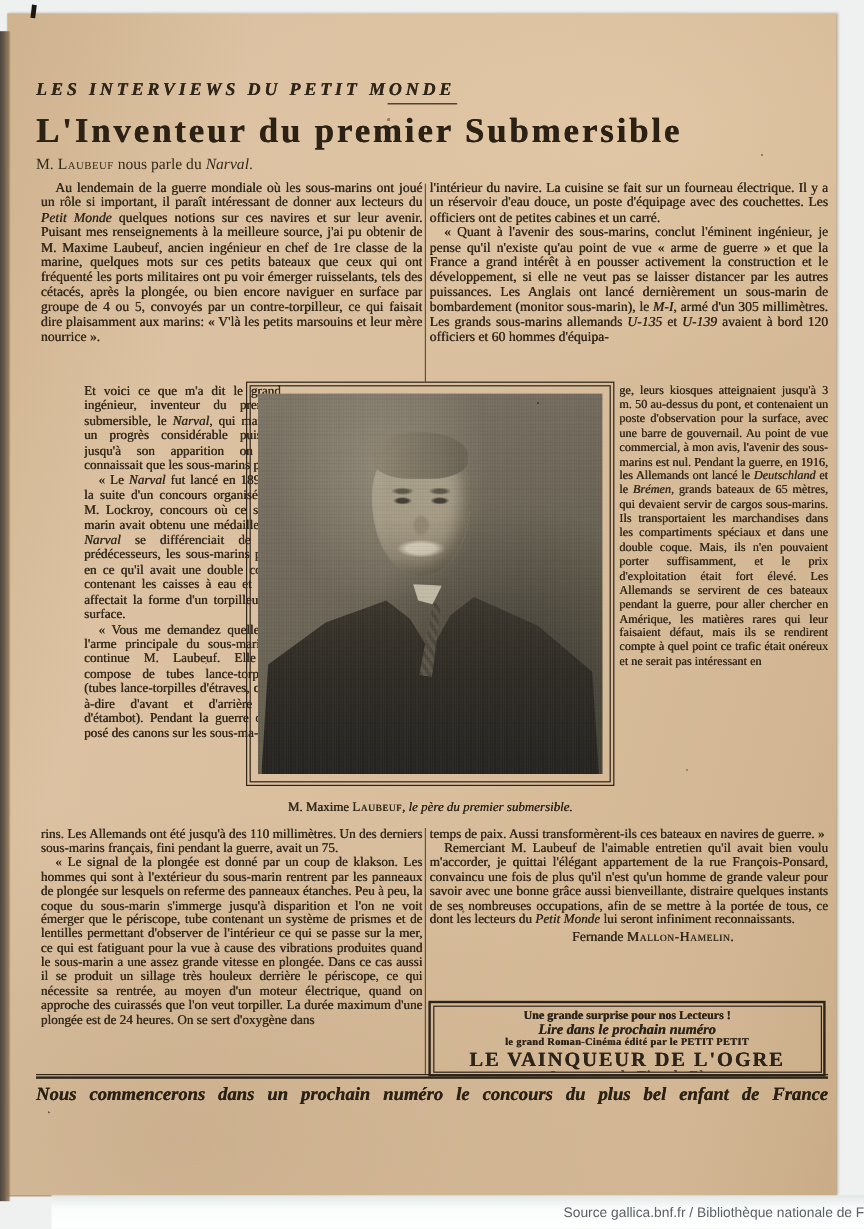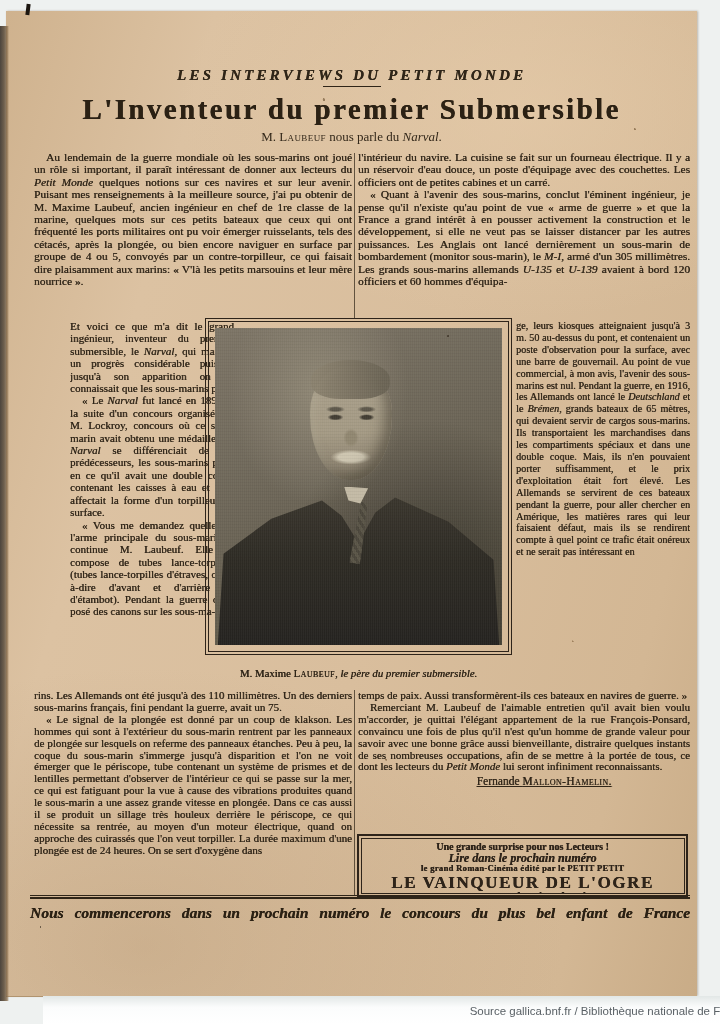--- a/index.html
+++ b/index.html
@@ -36,21 +36,21 @@
     position:absolute;left:0;top:26px;width:9px;height:975px;
     background:linear-gradient(90deg,#241a10 0%,#4f3c26 45%,#8a7050 80%,rgba(138,112,80,0) 100%);
     opacity:.8;
   }
   .corner-mark{
     position:absolute;left:26px;top:4px;width:4px;height:11px;
     background:#1c1610;transform:rotate(7deg);
   }
 
   
-  .header{position:absolute;left:24px;top:56px;width:643px;text-align:center;color:#2f2518;}
+  .header{position:absolute;left:24px;top:56px;width:643px;color:#2f2518;}
   .kicker{
     font-size:15px;font-weight:bold;font-style:italic;letter-spacing:3.2px;
     text-shadow:.3px 0 0 currentColor;
   }
   .kicker-rule{width:58px;height:0;border-top:1.6px solid #2f2518;margin:2px auto 0;}
   .title{
     margin:6px 0 0;font-size:29px;font-weight:bold;letter-spacing:2.4px;
     color:#2b2114;text-shadow:.4px 0 0 currentColor;
   }
   .subtitle{margin-top:3px;font-size:13px;color:#33281a;}
@@ -63,21 +63,21 @@
   }
   .block p{margin:0;}
   .block p.indent{text-indent:12px;}
   .big{font-size:11.4px;line-height:12.4px;}
   .intro            {left:28px; top:140px; width:318px; height:167px; overflow:hidden;}
   .right-wide-top   {left:352px; top:140px; width:332px; height:167px; overflow:hidden;}
   .left-narrow      {left:28px; top:309px; width:164px; height:368px; overflow:hidden; line-height:12.4px;margin-left:36px;}
   .right-narrow     {left:510px; top:309px; width:174px; height:368px; overflow:hidden; font-size:10.2px; line-height:11.9px;}
   .left-wide        {left:28px; top:679px; width:318px; height:205px; overflow:hidden;}
   .right-wide-bottom{left:352px; top:679px; width:332px; height:143px; overflow:hidden;}
-  .signature{margin-top:3px;text-align:center;font-size:11.5px;padding-left:40px;text-decoration:underline;}
+  .signature{margin-top:3px;text-align:center;font-size:11.5px;padding-left:40px;}
   .sc{font-variant:small-caps;letter-spacing:.4px;}
 
   
   .divider{position:absolute;width:1.2px;background:rgba(46,35,22,.7);}
   .divider-top{left:348px;top:142px;height:165px;}
   .divider-bottom{left:348px;top:679px;height:205px;}
 
   
   .photo-frame{
     position:absolute;left:199px;top:307px;width:307px;height:337px;

